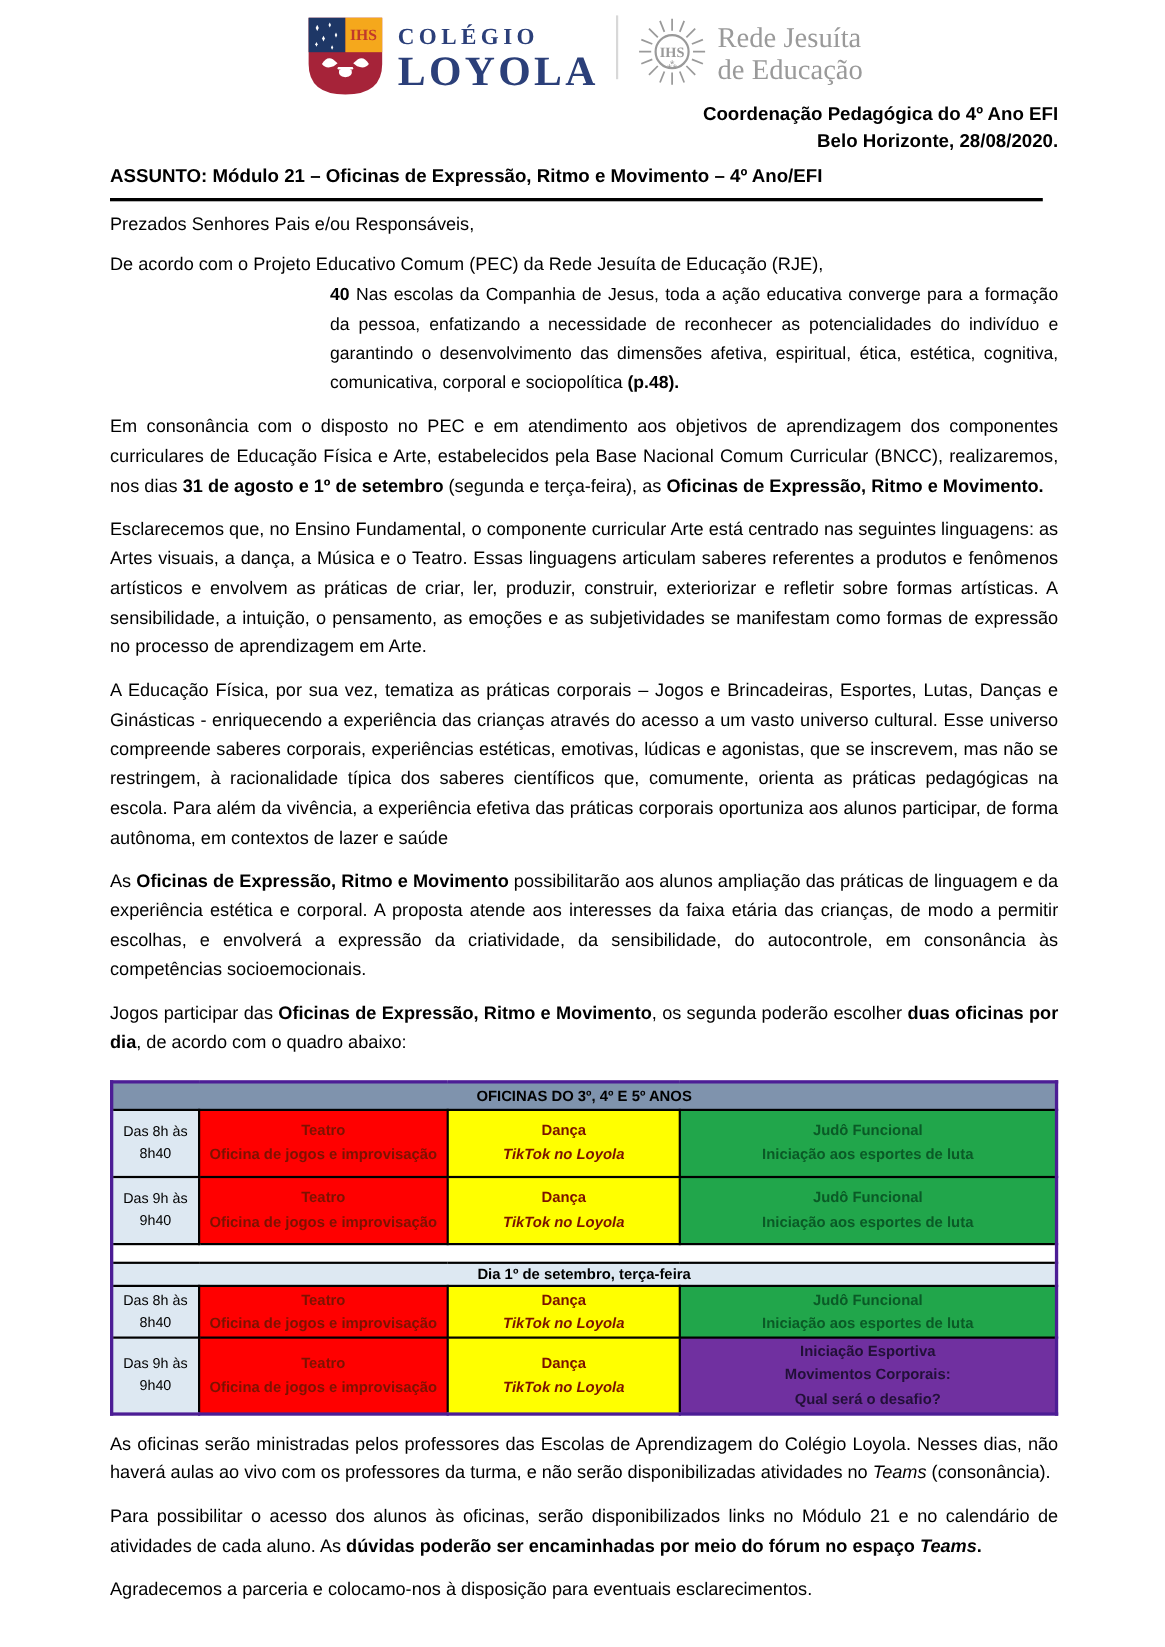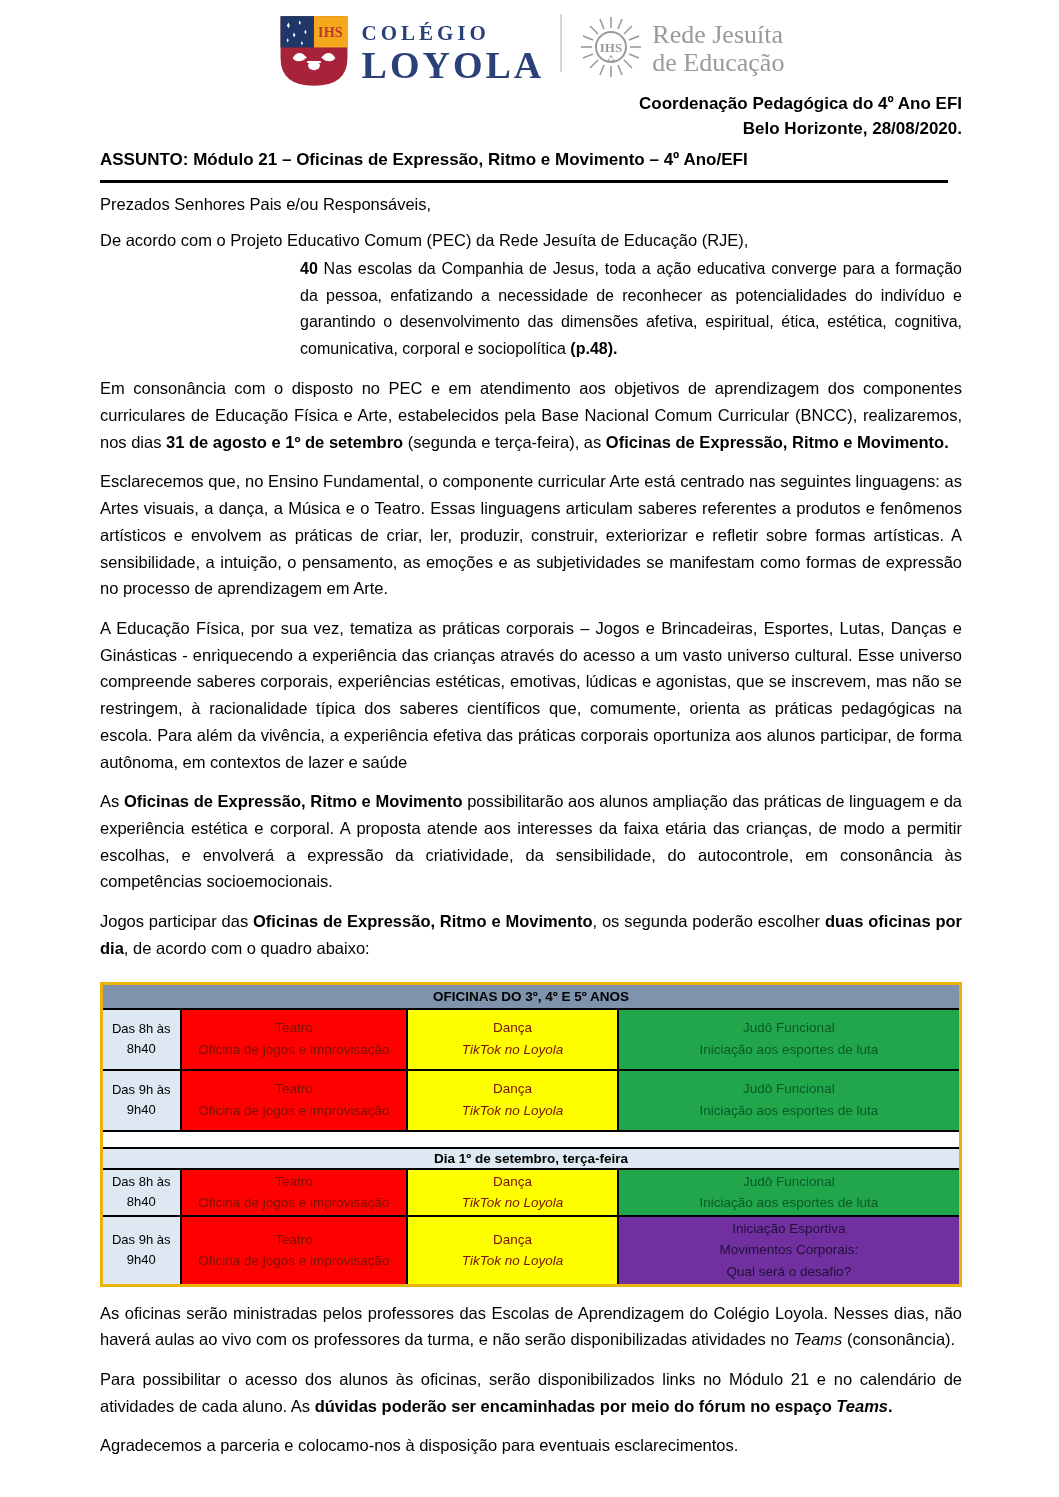--- a/index.html
+++ b/index.html
@@ -22,26 +22,26 @@
   .subject{font-weight:bold;font-size:17px;margin-top:9px;}
   .rule{border:none;border-top:3px solid #000;margin:10px 14px 0 0;}
 
   
   .para{font-size:16.5px;line-height:1.62;text-align:justify;margin:13px 0 0 0;}
   .salutation{font-size:16.5px;margin-top:12px;}
   .quote{font-size:16px;line-height:1.66;text-align:justify;margin:2px 0 0 200px;}
 
   
   .sched{width:100%;border-collapse:collapse;margin-top:20px;table-layout:fixed;
-         border:3px solid #eab308;text-align:center;}
+         border:3px solid #4c1d95;text-align:center;}
   .sched td{border:2px solid #000;padding:1px 4px;vertical-align:middle;}
   .sched .t-title td{height:21px;font-weight:bold;font-size:13.5px;}
   .sched .t-day td{height:17px;font-weight:bold;font-size:13.5px;}
   .sched .c-time{font-size:13px;line-height:1.55;}
-  .sched .c-cell{font-weight:normal;font-size:13.5px;line-height:1.6;}
+  .sched .c-cell{font-weight:bold;font-size:13.5px;line-height:1.6;}
   .sched .h-row1 td{height:57px;}
   .sched .h-row2a td{height:38px;}
   .sched .h-row2b td{height:60px;}
   .sched .t-gap td{height:13px;background:#fff;}
 </style>
 </head>
 <body>
 
 <div class="page">
 

